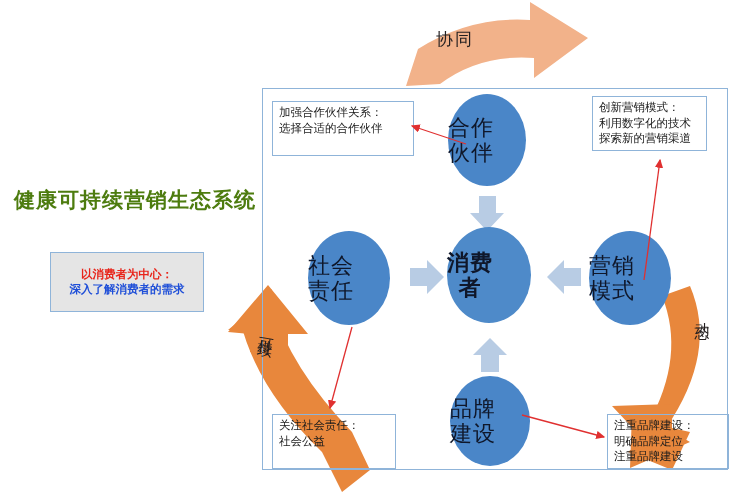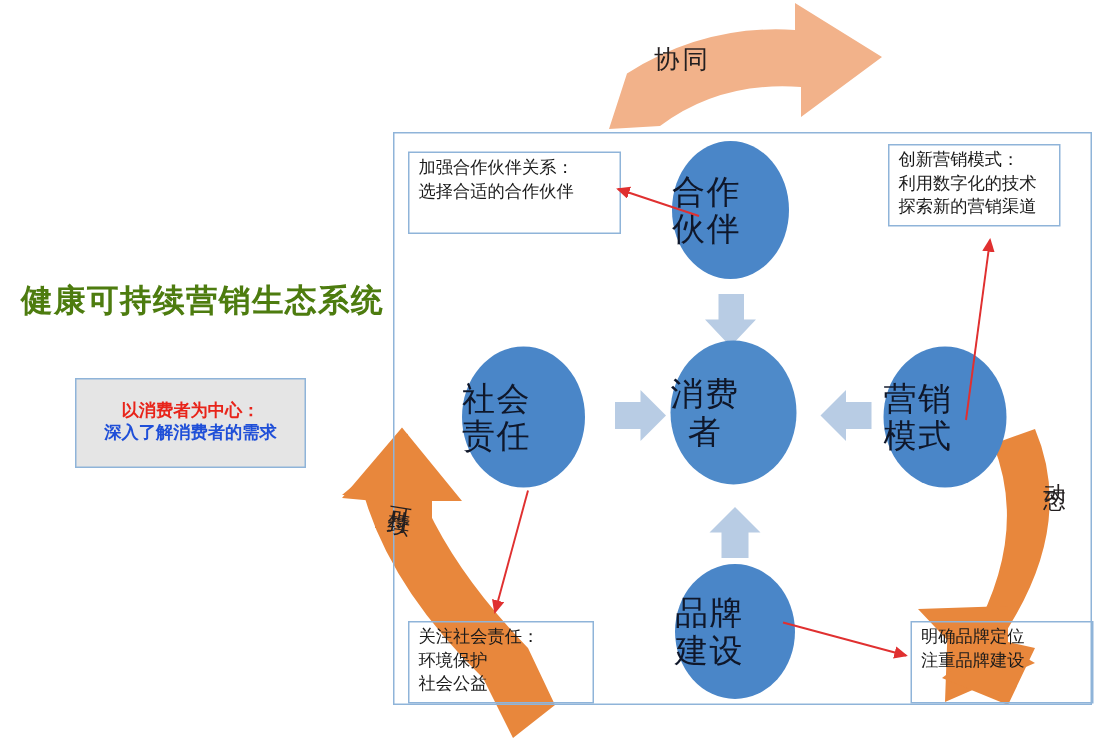--- a/index.html
+++ b/index.html
@@ -108,21 +108,21 @@
     align-items: center;
     justify-content: flex-start;
     text-align: center;
     z-index: 4;
     font-family: "Liberation Serif", "DejaVu Serif", serif;
     font-size: 22px;
     line-height: 25px;
     letter-spacing: 1px;
   }
   #node-partner   { left: 448px; top: 94px;  width: 78px; height: 92px; }
-  #node-consumer  { left: 447px; top: 227px; width: 84px; height: 96px; background:#4e8ac9; }
+  #node-consumer  { left: 447px; top: 227px; width: 84px; height: 96px; background:#4e8ac9;font-weight:bold; }
   #node-social    { left: 308px; top: 231px; width: 82px; height: 94px; }
   #node-marketing { left: 589px; top: 231px; width: 82px; height: 94px; }
   #node-brand     { left: 450px; top: 376px; width: 80px; height: 90px; }
 
   
   .arrow-label {
     position: absolute;
     font-family: "Liberation Serif", "DejaVu Serif", serif;
     font-size: 17px;
     color: #231f20;
@@ -208,25 +208,25 @@
   </div>
 
   <div class="callout" id="callout-marketing">
     <div>创新营销模式：</div>
     <div>利用数字化的技术</div>
     <div>探索新的营销渠道</div>
   </div>
 
   <div class="callout" id="callout-social">
     <div>关注社会责任：</div>
-    <div>环境保护</div>
     <div>社会公益</div>
   </div>
 
   <div class="callout" id="callout-brand">
+    <div>注重品牌建设：</div>
     <div>明确品牌定位</div>
     <div>注重品牌建设</div>
   </div>
 
   <div class="node" id="node-partner">
     <div>
       <div>合作</div>
       <div>伙伴</div>
     </div>
   </div>

